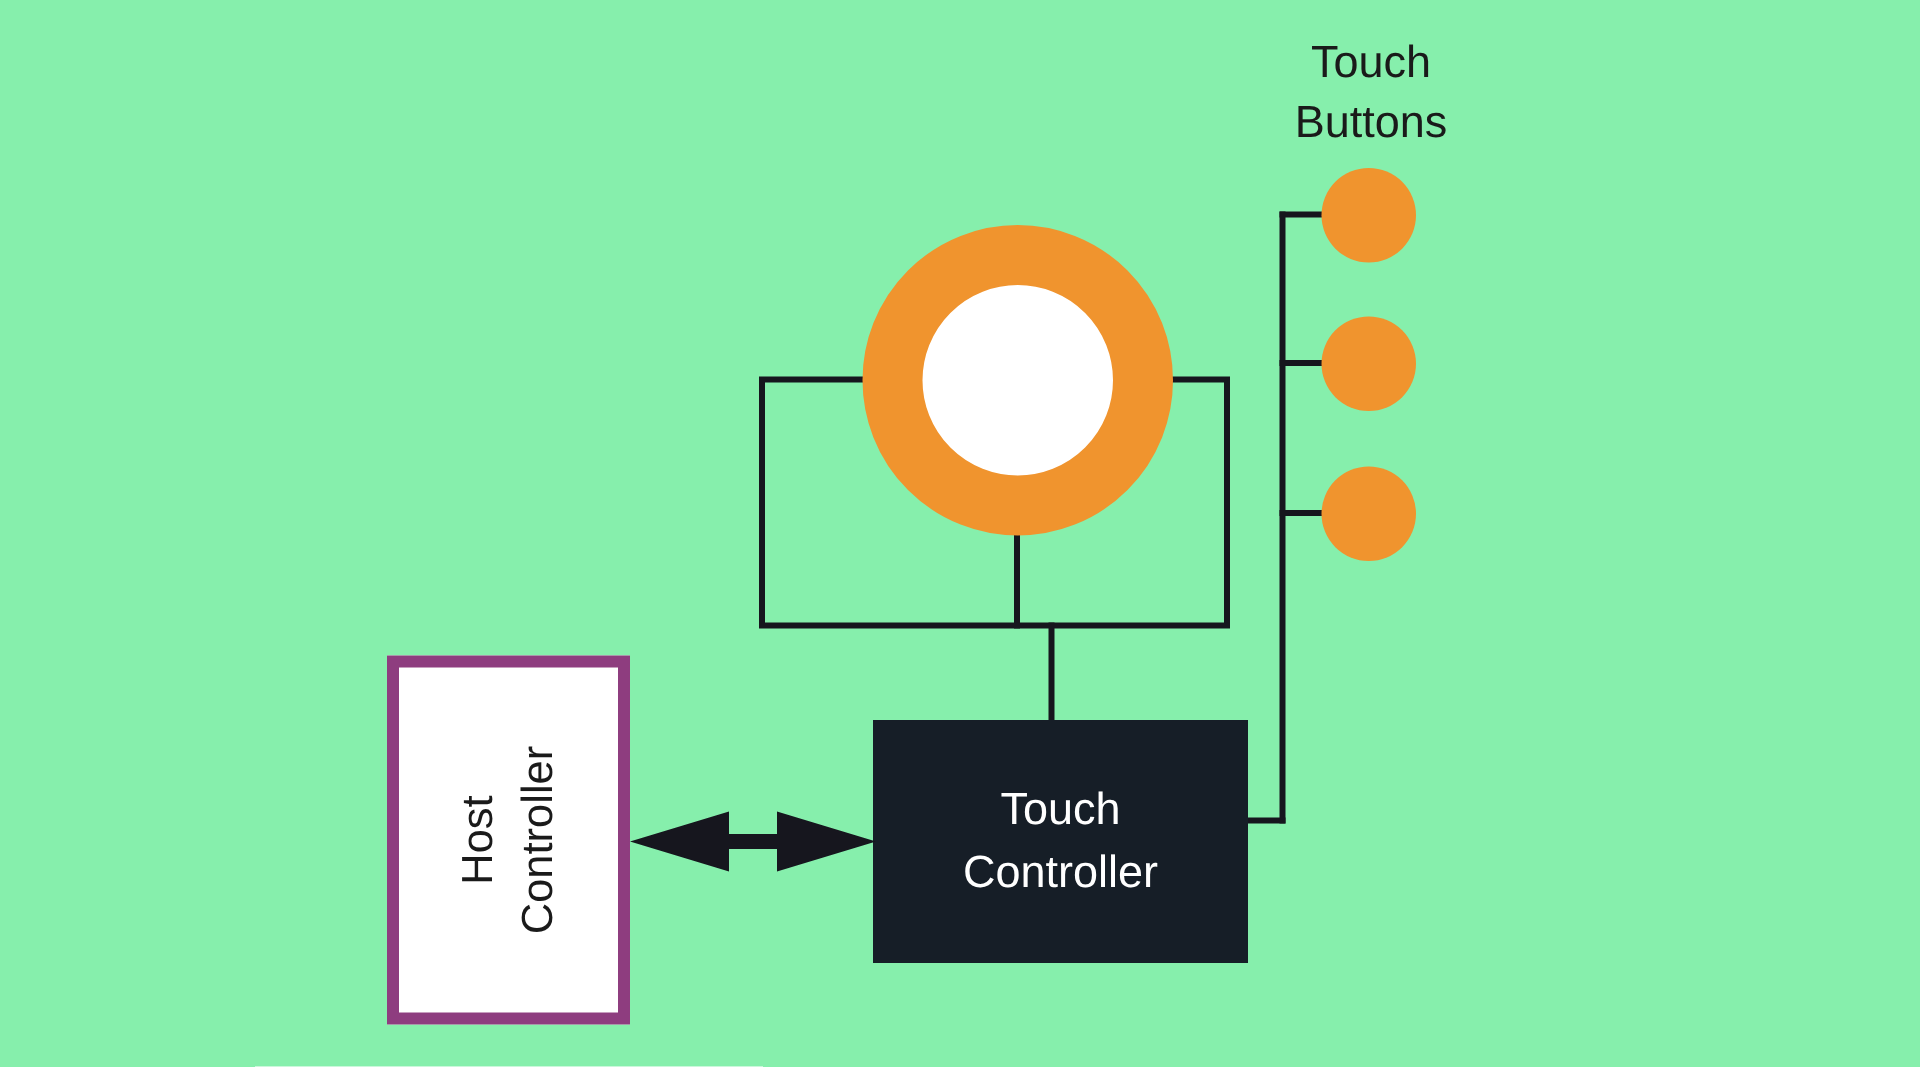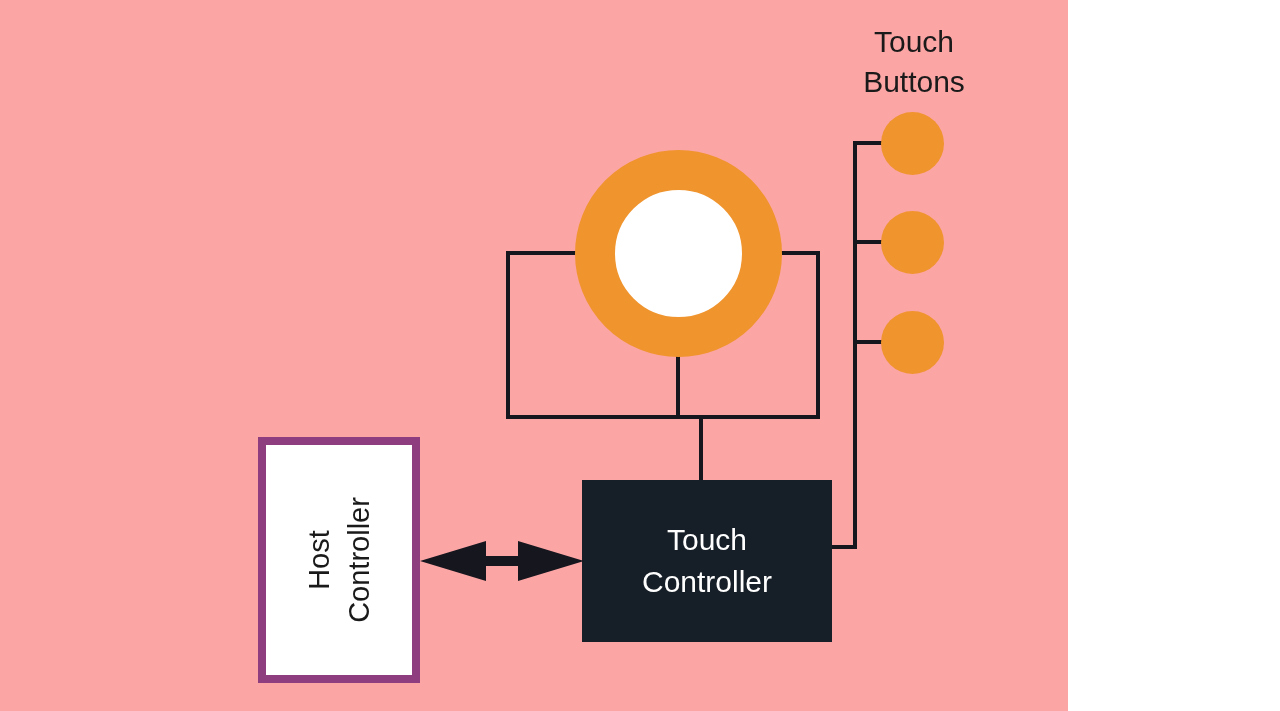--- a/index.html
+++ b/index.html
@@ -3,23 +3,23 @@
 <meta charset="utf-8">
 <style>
   html, body {
     margin: 0;
     padding: 0;
     background: #ffffff;
     font-family: "Liberation Sans", "DejaVu Sans", sans-serif;
   }
   .canvas {
     position: relative;
-    width: 1068px;
+    width: 1280px;
     height: 711px;
-    background: #fca5a5;
+    background: #86efac;
     overflow: hidden;
     text-decoration: underline;
   }
 
   
   .line {
     position: absolute;
     background: #16161e;
     z-index: 1;
   }

